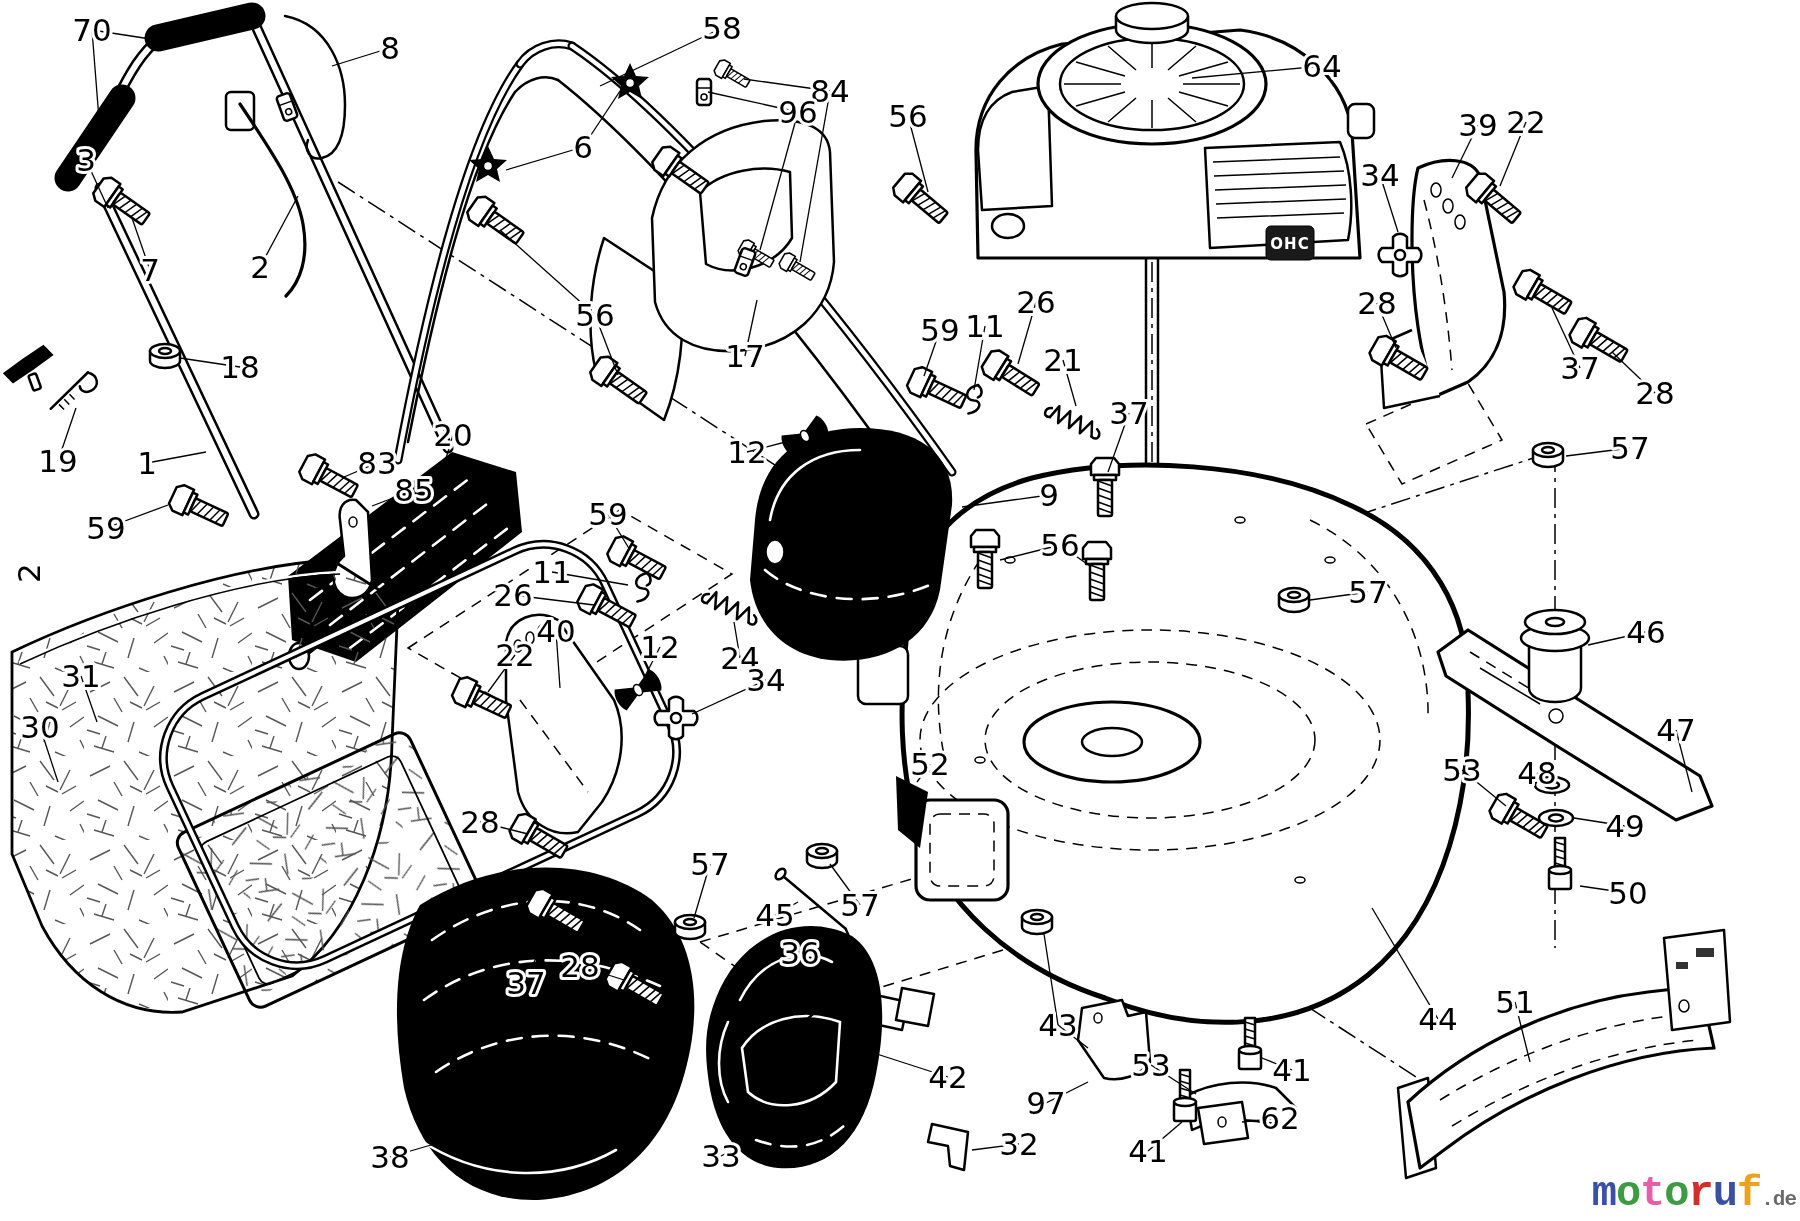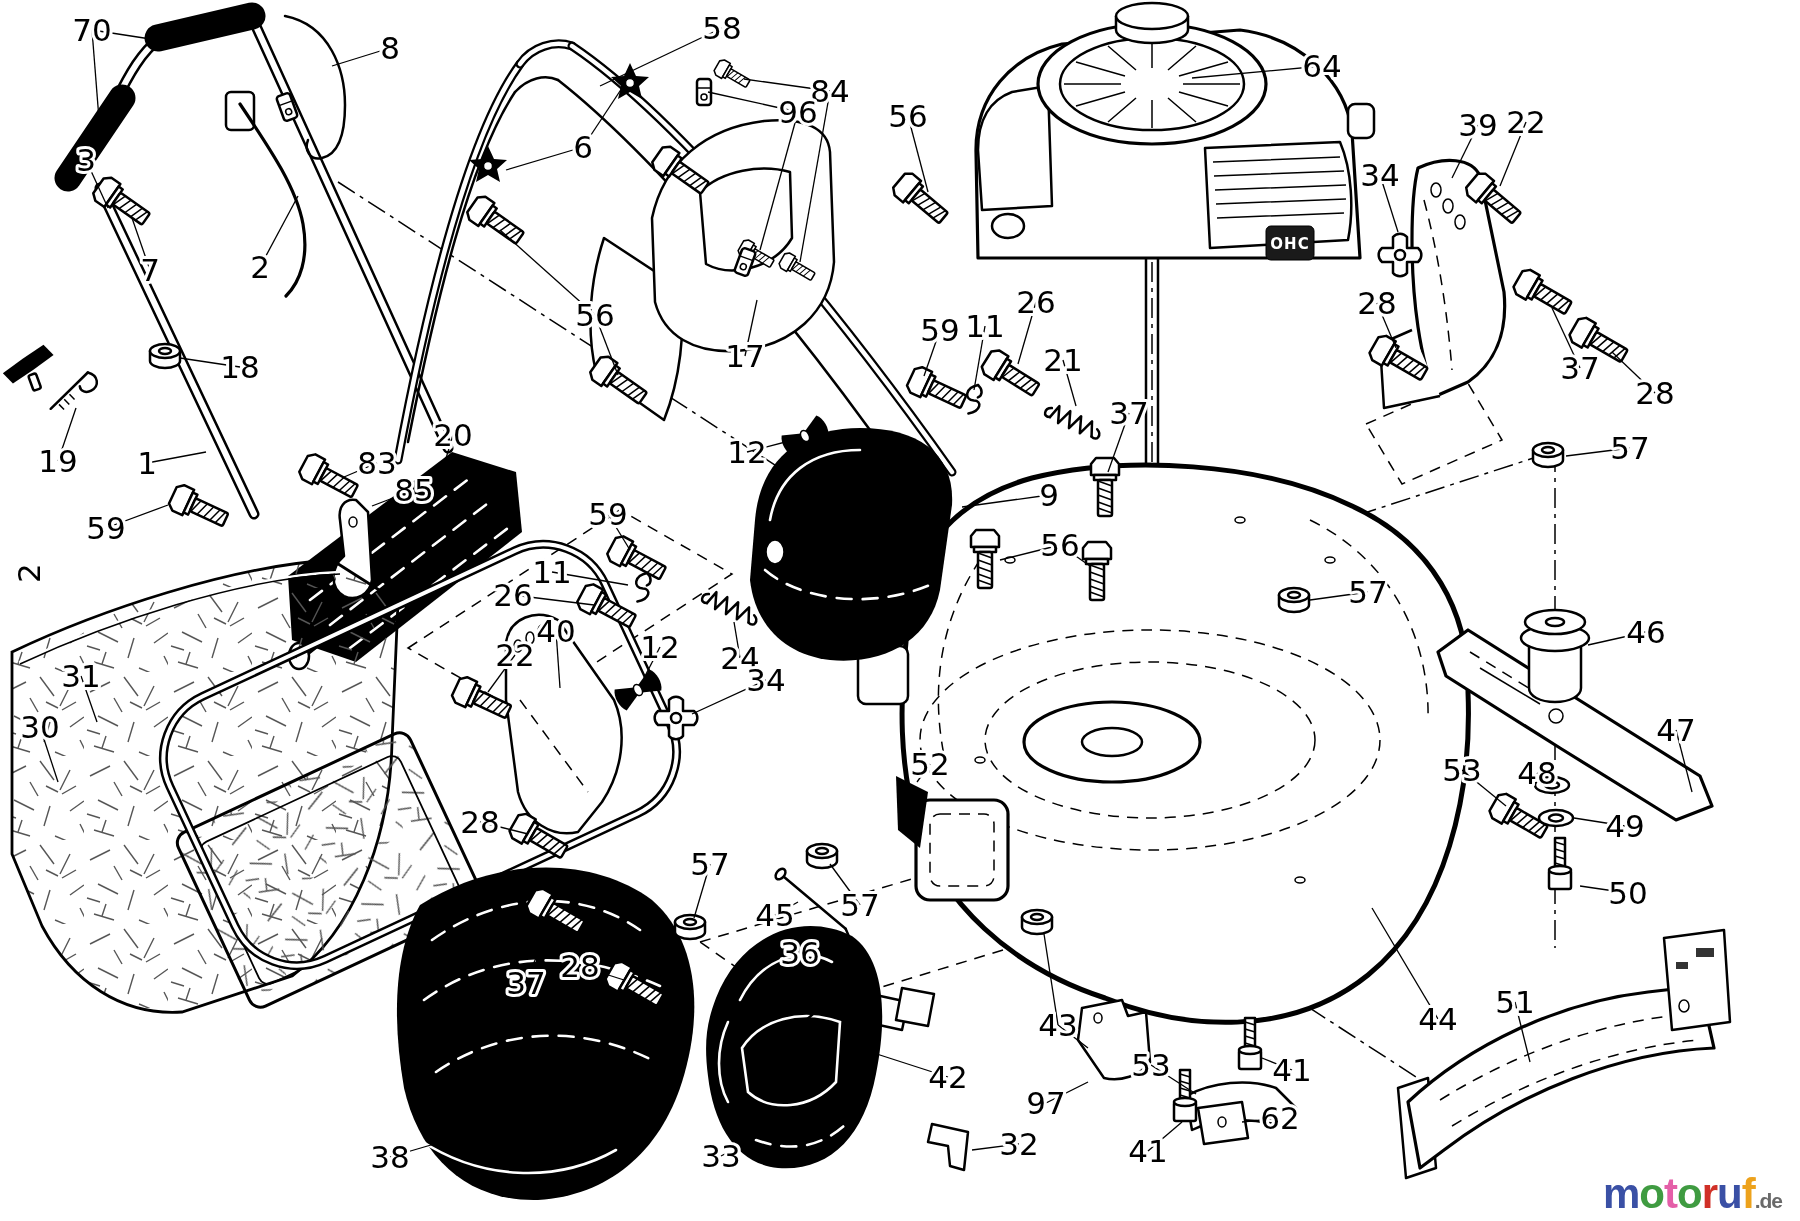--- a/index.html
+++ b/index.html
@@ -21,22 +21,22 @@
   .tubeW{stroke:#fff;fill:none;stroke-width:6;stroke-linecap:round;}
   .tubeB2{stroke:#000;fill:none;stroke-width:9;stroke-linecap:round;}
   .tubeW2{stroke:#fff;fill:none;stroke-width:4.5;stroke-linecap:round;}
   .grip{stroke:#000;fill:none;stroke-width:27;stroke-linecap:round;}
   .leader{stroke:#000;stroke-width:1.3;}
   .plabel{font-family:"DejaVu Sans",sans-serif;font-size:31px;fill:#000;
           text-anchor:middle;dominant-baseline:central;
           paint-order:stroke;stroke:#fff;stroke-width:6px;stroke-linejoin:round;}
   .badge{font-family:"DejaVu Sans",sans-serif;font-size:15px;font-weight:bold;fill:#fff;
          text-anchor:middle;dominant-baseline:central;letter-spacing:1px;}
-  #watermark{position:absolute;right:18px;bottom:6px;
-             font-family:Liberation Sans, sans-serif;font-weight:bold;
+  #watermark{position:absolute;right:4px;bottom:6px;
+             font-family:Liberation Mono, monospace;font-weight:bold;
              font-size:42px;line-height:1;letter-spacing:-1px;user-select:none;}
   #watermark .suf{font-size:21px;font-weight:bold;}
 </style>
 </head>
 <body>
 
 <div id="stage">
 <svg id="art" width="1800" height="1221" viewBox="0 0 1800 1221">
   <defs>
     <pattern id="hatch" width="84" height="84" patternUnits="userSpaceOnUse">

